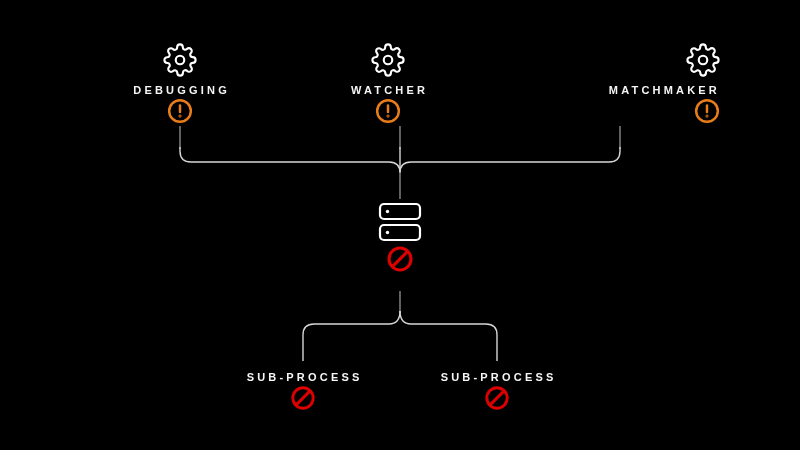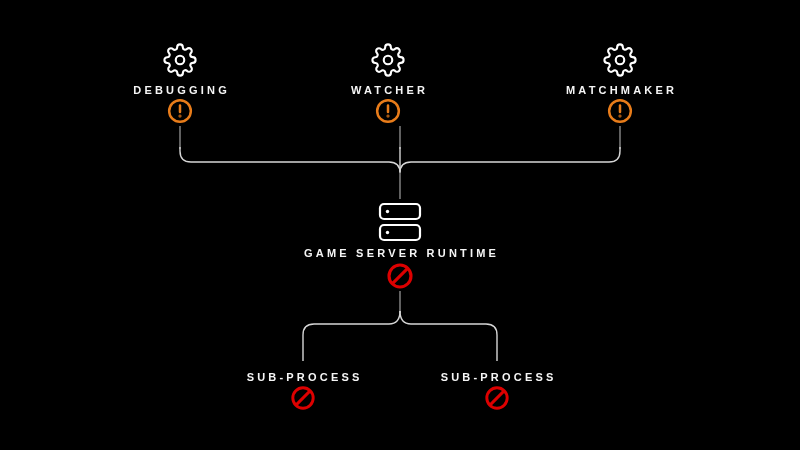--- a/index.html
+++ b/index.html
@@ -39,21 +39,21 @@
 
   .runtime-node { top:202px; }
   .runtime-node .node-label   { margin-top:5px; }
   .runtime-node .icon-blocked { margin-top:3px; }
 
   .sub-node { top:371px;text-align:center; }
   .sub-node .icon-blocked { margin-top:2px; }
 
   .n-debugging  { left:80px; }
   .n-watcher    { left:288px; }
-  .n-matchmaker { left:520px; }
+  .n-matchmaker { left:520px;align-items:flex-end; }
   .n-runtime    { left:300px; }
   .n-sub-left   { left:203px; }
   .n-sub-right  { left:397px; }
 </style>
 </head>
 <body>
 
 <div class="canvas">
 
   <svg class="connectors" viewBox="0 0 800 450" aria-hidden="true">
@@ -108,21 +108,20 @@
     </svg>
   </div>
 
   <div class="node runtime-node n-runtime">
     <svg class="icon icon-server" width="44" height="40" viewBox="0 0 44 40" stroke-width="2.2">
       <rect x="2" y="2" width="40" height="15" rx="4"></rect>
       <rect x="2" y="23" width="40" height="15" rx="4"></rect>
       <circle cx="9.5" cy="9.5" r="1.7" fill="currentColor" stroke="none"></circle>
       <circle cx="9.5" cy="30.5" r="1.7" fill="currentColor" stroke="none"></circle>
     </svg>
-    <div class="node-label">GAME SERVER RUNTIME</div>
     <svg class="icon icon-blocked" width="28" height="28" viewBox="0 0 24 24" stroke-width="2.7">
       <circle cx="12" cy="12" r="9.4"></circle>
       <line x1="5.9" y1="18.1" x2="18.1" y2="5.9" stroke-linecap="butt"></line>
     </svg>
   </div>
 
   <div class="node sub-node n-sub-left">
     <div class="node-label">SUB-PROCESS</div>
     <svg class="icon icon-blocked" width="26" height="26" viewBox="0 0 24 24" stroke-width="2.7">
       <circle cx="12" cy="12" r="9.4"></circle>

